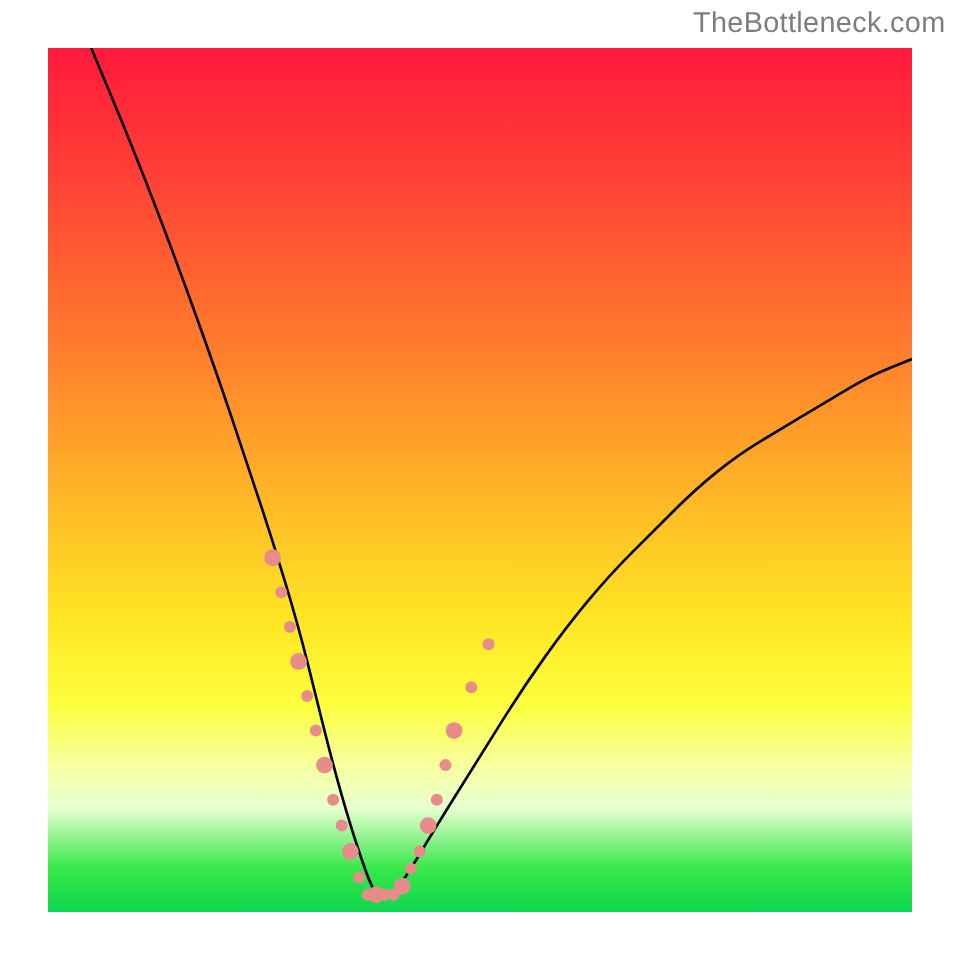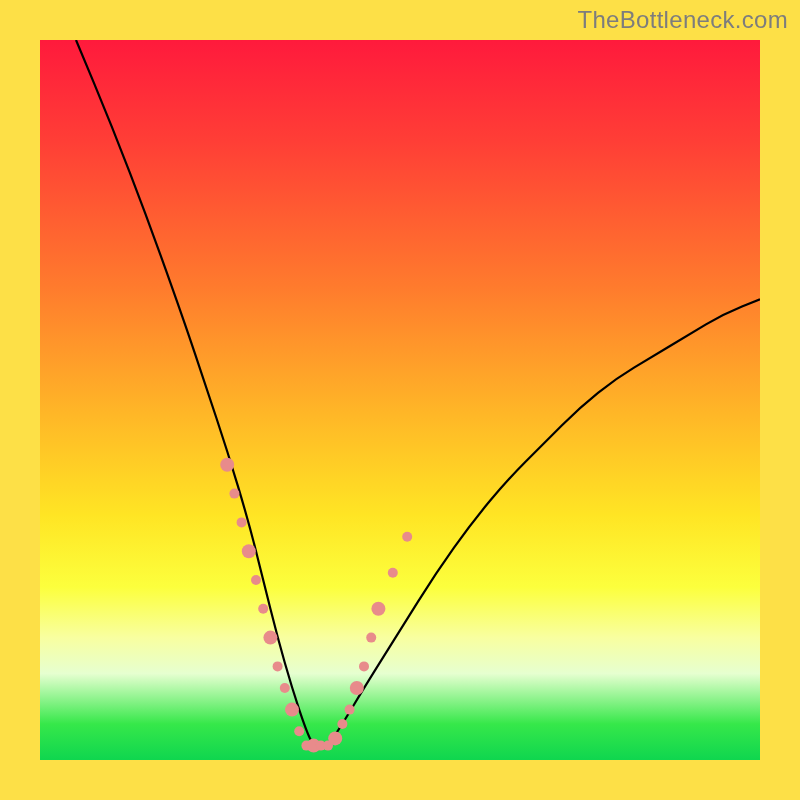--- a/index.html
+++ b/index.html
@@ -8,21 +8,21 @@
     width: 800px;
     height: 800px;
     background: #000;
     font-family: Arial, Helvetica, sans-serif;
     overflow: hidden;
   }
   .root {
     position: relative;
     width: 800px;
     height: 800px;
-    background: #fde047;
+    background: #ffffff;
   }
   .plot {
     position: absolute;
     left: 40px;
     top: 40px;
     width: 720px;
     height: 720px;
     
     background: linear-gradient(
       to bottom,

